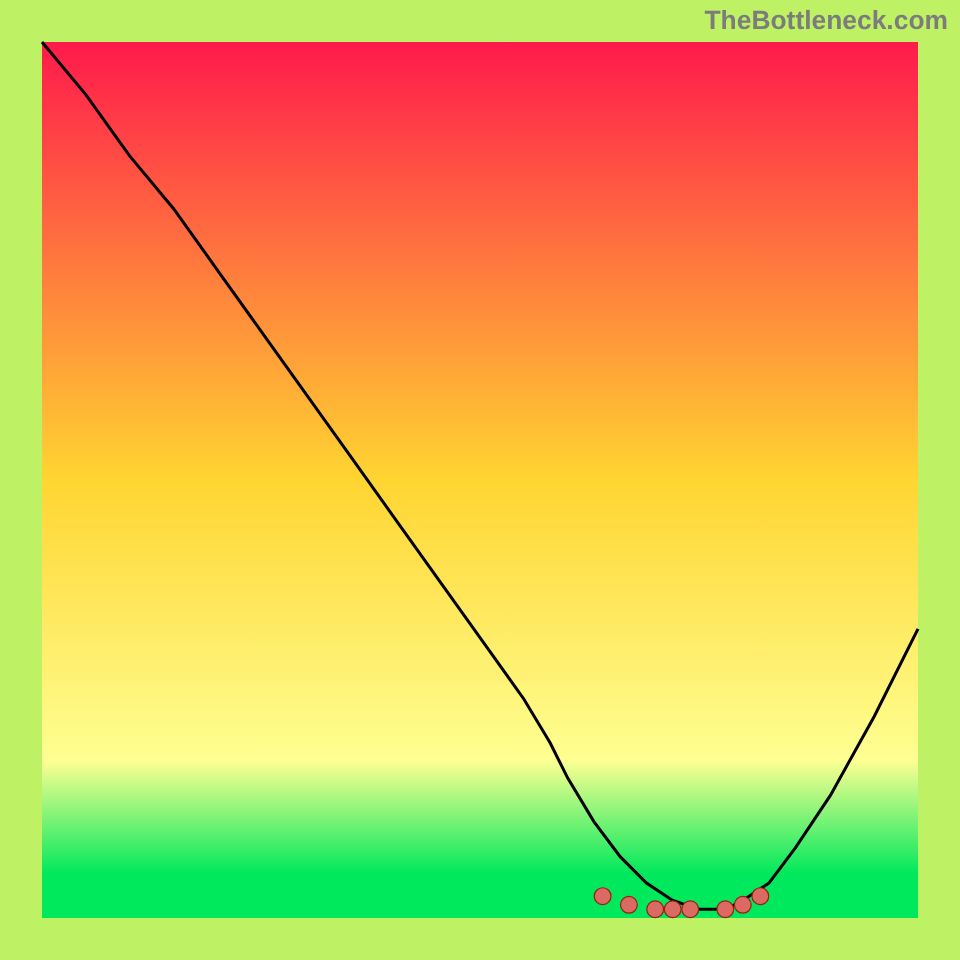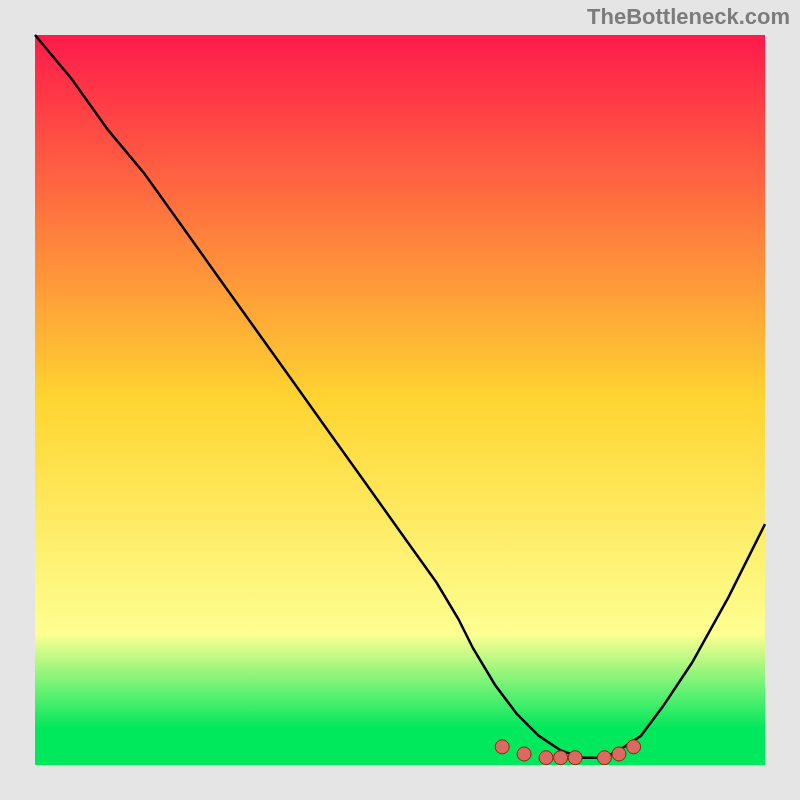--- a/index.html
+++ b/index.html
@@ -8,21 +8,21 @@
     width: 800px;
     height: 800px;
     overflow: hidden;
     background: #000000;
     font-family: Arial, Helvetica, sans-serif;
   }
   .chart-container {
     position: relative;
     width: 800px;
     height: 800px;
-    background: #e5e5e5;
+    background: #bef264;
   }
   .watermark {
     position: absolute;
     top: 4px;
     right: 10px;
     color: #7c7c7c;
     font-size: 22px;
     font-weight: bold;
     letter-spacing: 0px;
     z-index: 10;

